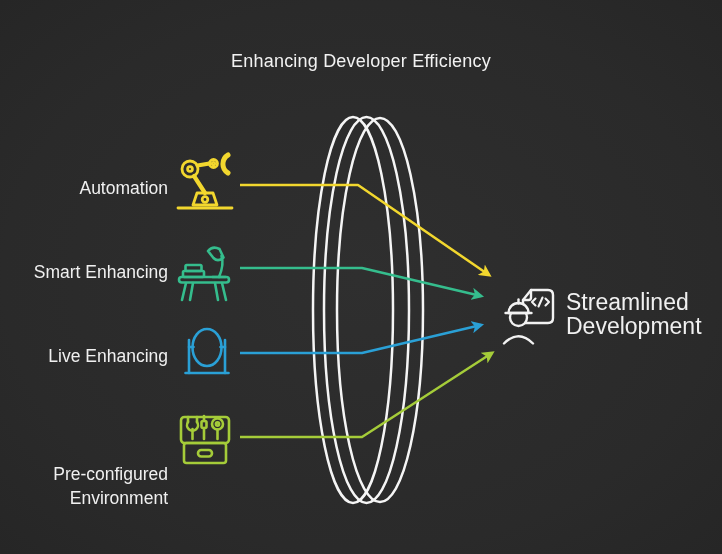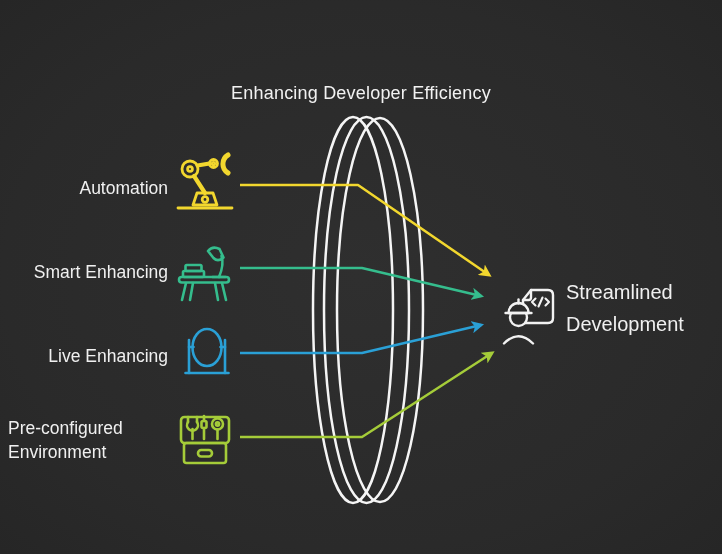--- a/index.html
+++ b/index.html
@@ -3,30 +3,30 @@
 <meta charset="utf-8">
 <style>
   html,body{margin:0;padding:0;background:#1f1f1f;}
   .canvas{
     position:relative;width:722px;height:554px;overflow:hidden;
     background:radial-gradient(ellipse at 50% 50%, #2f2f2f 0%, #2a2a2a 70%, #262626 100%);
     font-family:"Liberation Sans", sans-serif;
   }
   .title{
     position:absolute;left:0;right:0;top:51px;text-align:center;
-    color:#f2f2f2;font-size:18px;font-weight:500;letter-spacing:.2px;margin-top:32px;
+    color:#f2f2f2;font-size:18px;font-weight:500;letter-spacing:.2px;
   }
   .in-label{
     position:absolute;right:554px;color:#f0f0f0;font-size:17.5px;
-    line-height:24px;white-space:nowrap;text-align:left;
+    line-height:24px;white-space:nowrap;text-align:right;
   }
-  .in-label.wrap{white-space:normal;width:160px;}
+  .in-label.wrap{white-space:normal;width:160px;margin-top:46px;}
   .out-label{
-    position:absolute;left:566px;top:276px;width:140px;color:#f0f0f0;
-    font-size:20px;line-height:32px;
+    position:absolute;left:566px;top:290px;width:140px;color:#f0f0f0;
+    font-size:23px;line-height:24px;
   }
   .abs{position:absolute;}
   svg{display:block;overflow:visible;}
 </style>
 </head>
 <body>
 
 <div class="canvas">
 
   <div class="title">Enhancing Developer Efficiency</div>

